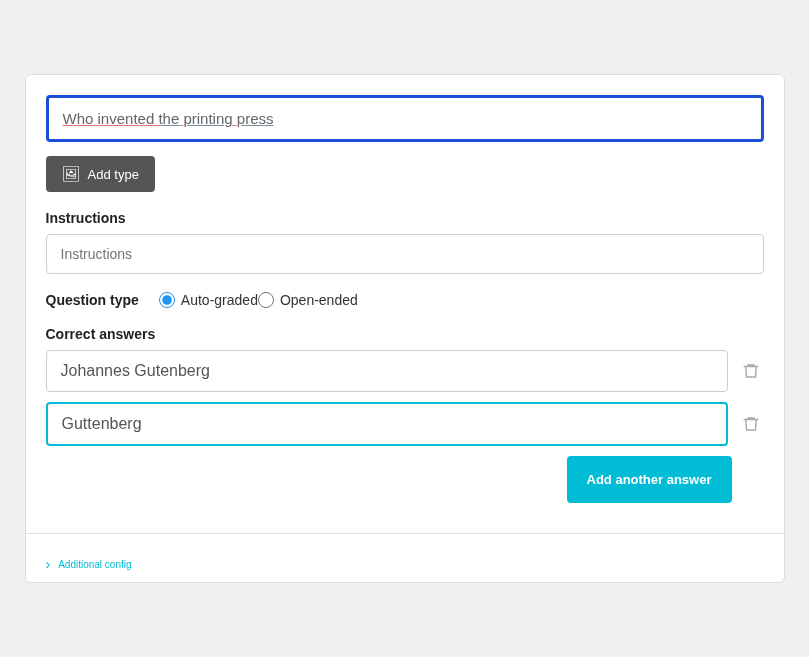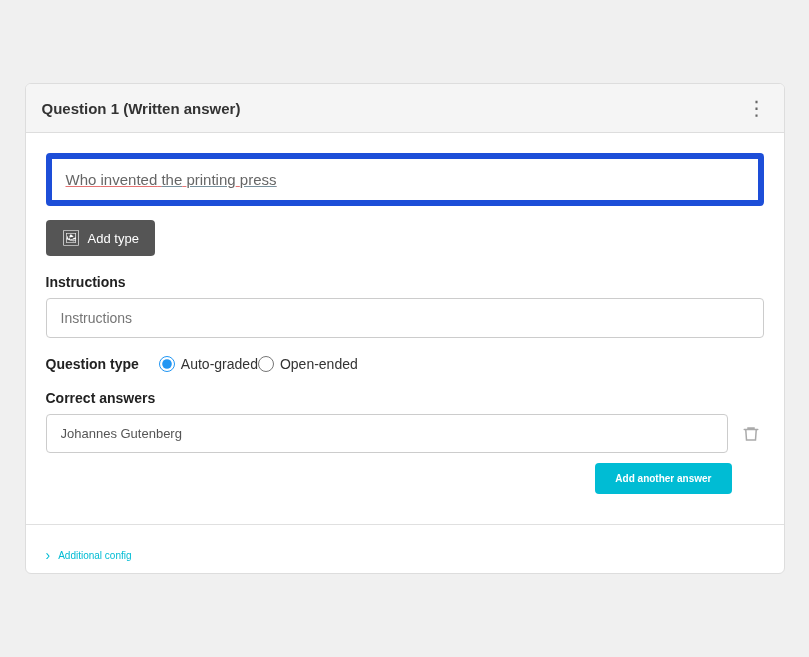--- a/index.html
+++ b/index.html
@@ -36,21 +36,21 @@
       color: #666;
       font-size: 20px;
       cursor: pointer;
       letter-spacing: 1px;
     }
     .card-body {
       padding: 20px 20px 10px 20px;
     }
     .question-text-display {
       width: 100%;
-      border: 6px solid #1d4ed8;
+      border: 3px solid #1d4ed8;
       border-radius: 4px;
       padding: 12px 14px;
       font-size: 15px;
       color: #666;
       margin-bottom: 14px;
       min-height: 44px;
       display: flex;
       align-items: center;
     }
     .question-text-display span {
@@ -120,21 +120,21 @@
       display: flex;
       align-items: center;
       gap: 10px;
       margin-bottom: 10px;
     }
     .answer-input {
       flex: 1;
       border: 1px solid #ccc;
       border-radius: 4px;
       padding: 11px 14px;
-      font-size: 13px;
+      font-size: 16px;
       color: #555;
       outline: none;
     }
     .answer-input.active {
       border-color: #00bcd4;
       border-width: 2px;
     }
     .delete-btn {
       background: none;
       border: none;
@@ -149,22 +149,22 @@
       display: flex;
       justify-content: flex-end;
       margin-bottom: 20px;
       padding-right: 32px;
     }
     .btn-add-answer {
       background: #00bcd4;
       color: #fff;
       border: none;
       border-radius: 4px;
-      padding: 10px 20px;
-      font-size: 10px;
+      padding: 16px 20px;
+      font-size: 13px;
       font-weight: 600;
       cursor: pointer;
     }
     .divider {
       border: none;
       border-top: 1px solid #e0e0e0;
       margin: 0 0 12px 0;
     }
     .additional-config-row {
       display: flex;
@@ -186,24 +186,20 @@
       width: 18px;
       height: 18px;
       fill: #999;
     }
   </style>
 </head>
 <body>
 
 <div class="card">
 
-  <div class="card-header">
-    <span class="card-header-title">Question 1 (Written answer)</span>
-    <span class="three-dots">⋮</span>
-  </div>
 
   <div class="card-body">
     
     <div class="question-text-display">
       <span style="color:#666;">Who <span style="text-decoration:underline;text-decoration-color:#e57373;">invented</span> <span style="text-decoration:underline;text-decoration-color:#78909c;">the</span> <span style="text-decoration:underline;text-decoration-color:#78909c;">printing</span> <span style="text-decoration:underline;text-decoration-color:#78909c;">press</span></span>
     </div>
 
     
     <button class="btn-add-media">
       <span class="media-icon">🖼</span>
@@ -236,20 +232,28 @@
       <div class="answer-row">
         <input type="text" class="answer-input" value="Johannes Gutenberg" style="">
         <button class="delete-btn">
           <svg class="trash-svg" viewBox="0 0 24 24">
             <path d="M3 6h18M8 6V4h8v2M19 6l-1 14H6L5 6" stroke="#aaa" stroke-width="2" fill="none" stroke-linecap="round"></path>
           </svg>
         </button>
       </div>
 
 
+      <div class="answer-row">
+        <input type="text" class="answer-input active" value="Guttenberg" style="">
+        <button class="delete-btn">
+          <svg class="trash-svg" viewBox="0 0 24 24">
+            <path d="M3 6h18M8 6V4h8v2M19 6l-1 14H6L5 6" stroke="#aaa" stroke-width="2" fill="none" stroke-linecap="round"></path>
+          </svg>
+        </button>
+      </div>
     </div>
 
     
     <div class="add-answer-row">
       <button class="btn-add-answer">Add another answer</button>
     </div>
   </div>
 
   <hr class="divider">
 

